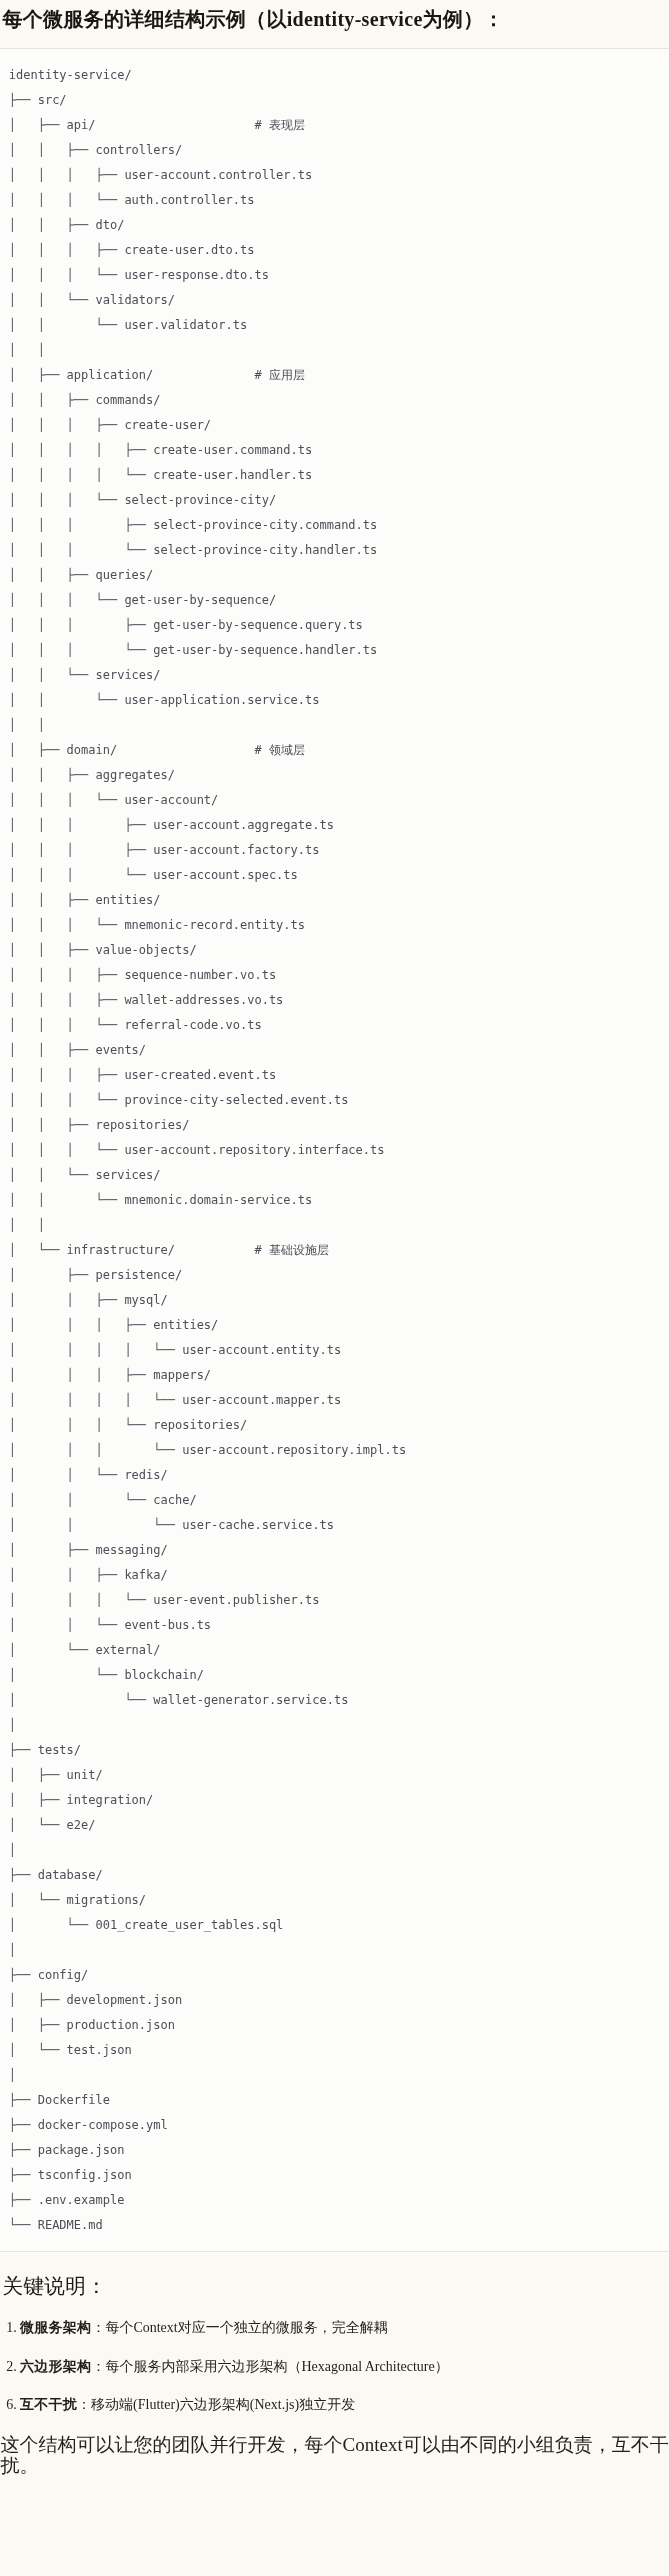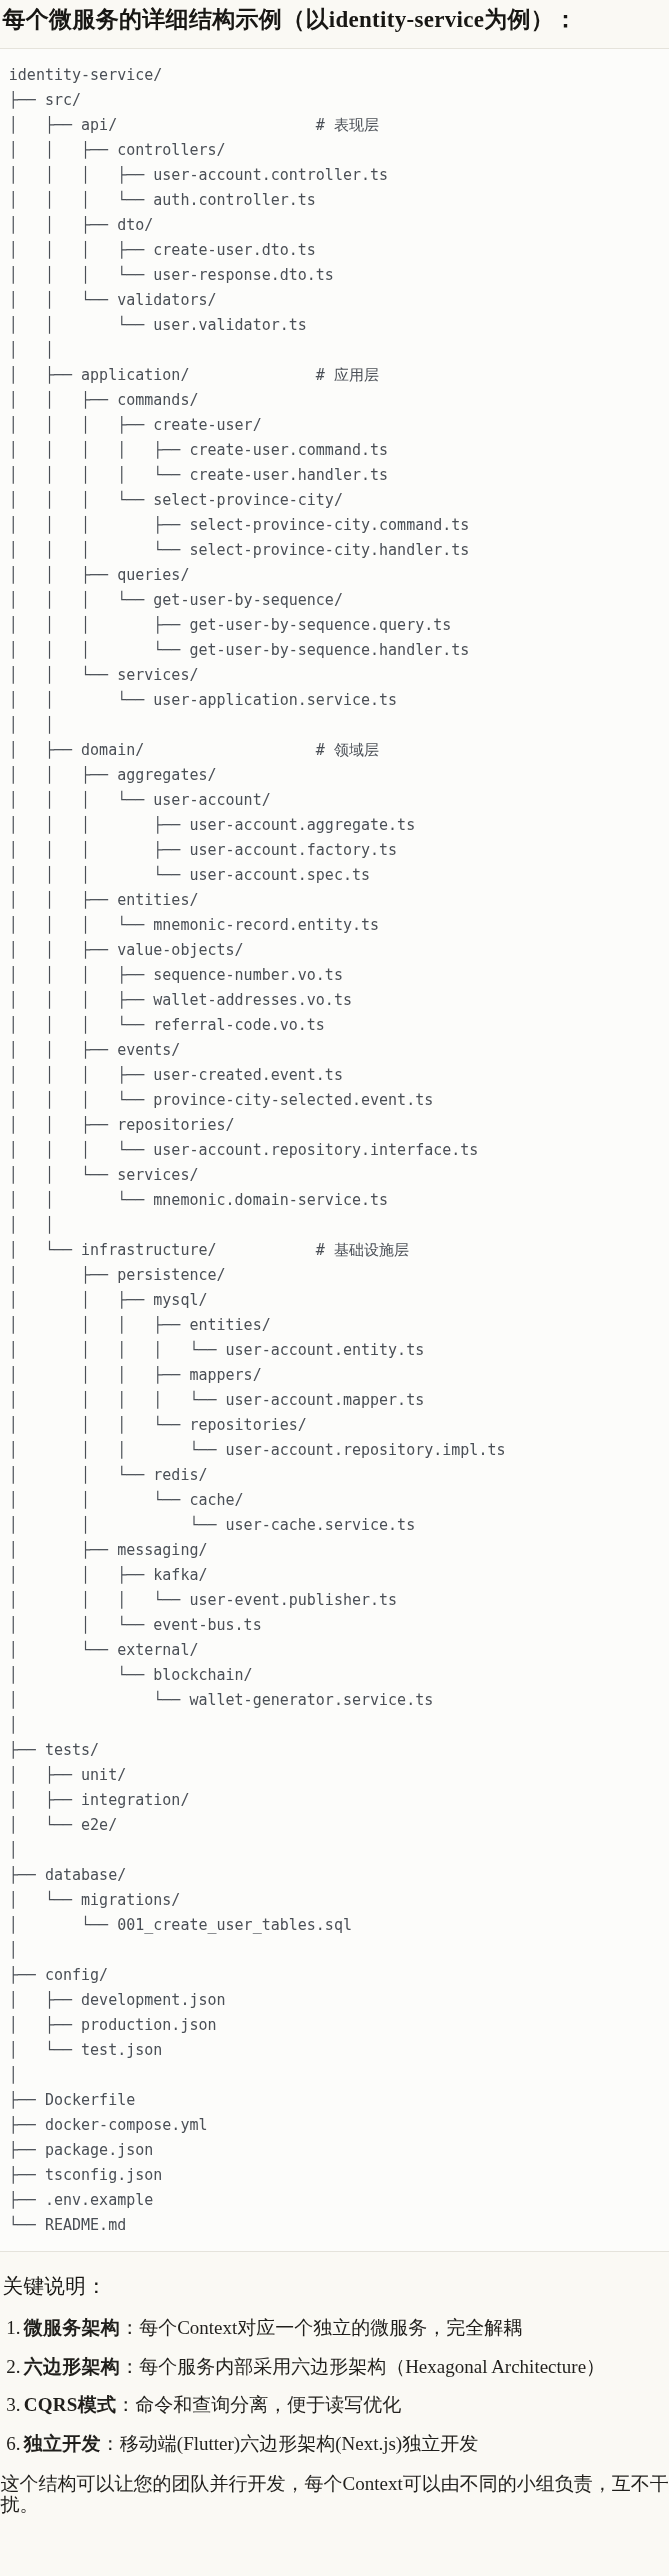--- a/index.html
+++ b/index.html
@@ -5,39 +5,39 @@
   html, body { margin: 0; padding: 0; }
   body {
     width: 669px;
     background: #faf9f4;
     color: #201f1c;
     font-family: "Liberation Serif", serif;
   }
   .doc { padding: 3.8px 0 15.6px 0; }
 
   .doc-heading {
-    font-size: 23px;
+    font-size: 20px;
     font-weight: 700;
     line-height: 29px;
     margin: 1.3px 0 0 2.5px;
     color: #181714;
     letter-spacing: 0.3px;
   }
 
   .code-block {
     margin-top: 13.8px;
     background: #fcfcfa;
     border-top: 0.6px solid #e5e3db;
     border-bottom: 0.6px solid #e5e3db;
   }
   .code-block pre {
     margin: 0;
     padding: 14.4px 6.3px 12.5px 8.8px;
     font-family: "DejaVu Sans Mono", monospace;
-    font-size: 15px;
+    font-size: 12px;
     line-height: 25px;
     color: #4a4f56;
     white-space: pre;
     overflow: hidden;
   }
 
   .notes-heading {
     font-size: 20.6px;
     font-weight: 400;
     line-height: 29px;
@@ -45,21 +45,21 @@
     color: #181714;
     letter-spacing: 0.3px;
   }
 
   .notes-list {
     list-style: none;
     margin: 16.3px 0 0 0;
     padding: 0;
   }
   .notes-list li {
-    font-size: 19px;
+    font-size: 14px;
     line-height: 21px;
     margin: 0 0 17.5px 6.3px;
   }
   .notes-list li:last-child { margin-bottom: 0; }
   .note-num { margin-right: 3.1px; }
   .note-label { font-weight: 700; letter-spacing: 0.3px; }
 
   .footer-para {
     font-size: 19px;
     line-height: 21px;
@@ -167,23 +167,20 @@
 
   <ul class="notes-list">
 
   <li>
       <span class="note-num">1.</span><span class="note-label">微服务架构</span><span class="note-colon">：</span><span class="note-text">每个Context对应一个独立的微服务，完全解耦</span>
     </li>
       <li>
       <span class="note-num">2.</span><span class="note-label">六边形架构</span><span class="note-colon">：</span><span class="note-text">每个服务内部采用六边形架构（Hexagonal Architecture）</span>
     </li>
       <li>
-      <span class="note-num">3.</span><span class="note-label">CQRS模式</span><span class="note-colon">：</span><span class="note-text">命令和查询分离，便于读写优化</span>
-    </li>
-      <li>
-      <span class="note-num">6.</span><span class="note-label">独立开发</span><span class="note-colon">：</span><span class="note-text">移动端(Flutter)六边形架构(Next.js)独立开发</span>
+      <span class="note-num">6.</span><span class="note-label">互不干扰</span><span class="note-colon">：</span><span class="note-text">移动端(Flutter)六边形架构(Next.js)独立开发</span>
     </li>
     </ul>
 
   <p class="footer-para">这个结构可以让您的团队并行开发，每个Context可以由不同的小组负责，互不干扰。</p>
 
 </div>
 
 
 </body></html>

